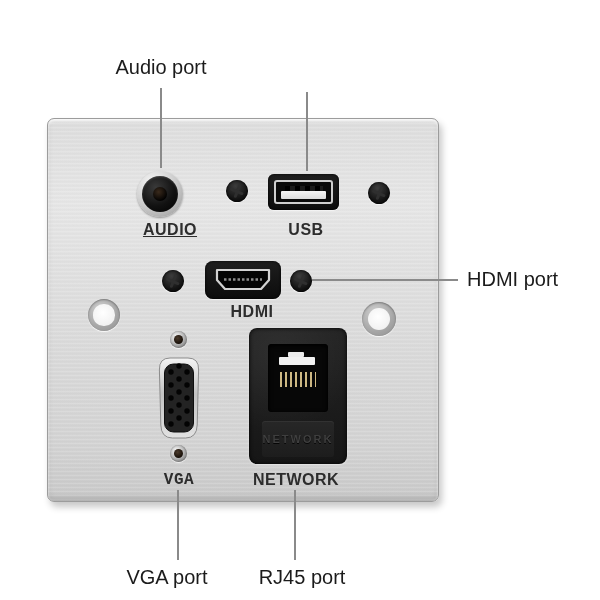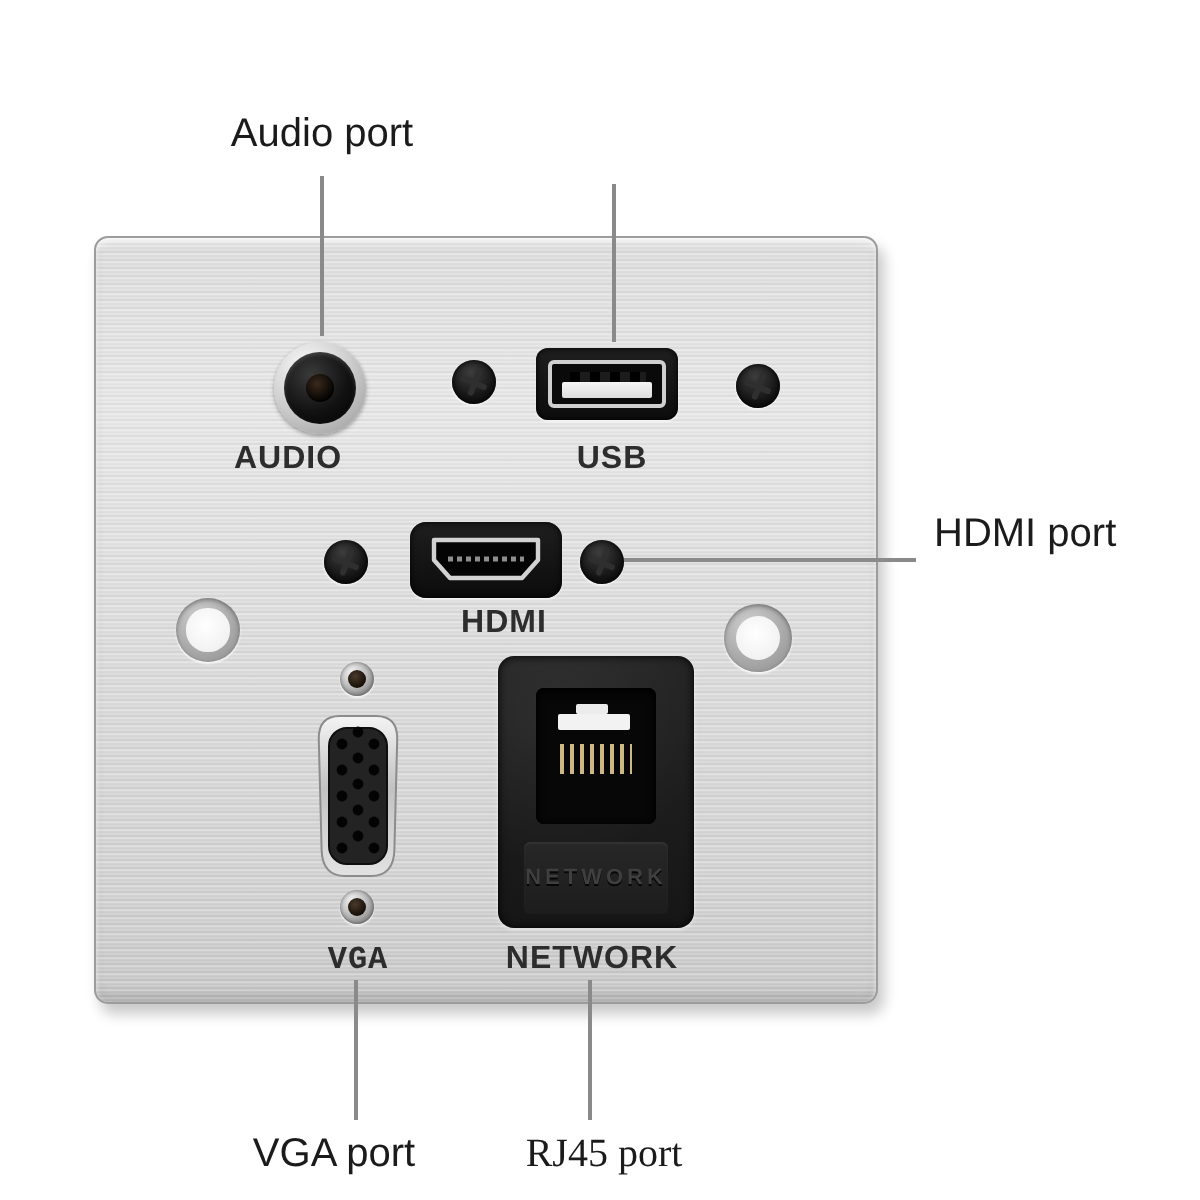--- a/index.html
+++ b/index.html
@@ -144,42 +144,42 @@
     color:#3f3f3f;font-size:11px;font-weight:700;letter-spacing:2px;
     text-shadow:0 1px 0 rgba(0,0,0,0.8);
   }
 </style>
 </head>
 <body>
 
 <div id="stage">
 
   <div class="callout-label center-anchor" style="left:161px;top:34px;">Audio port</div>
-  <div class="callout-label" style="left:467px;top:234px;">HDMI port</div>
+  <div class="callout-label" style="left:467px;top:246px;">HDMI port</div>
   <div class="callout-label center-anchor" style="left:167px;top:544px;">VGA port</div>
-  <div class="callout-label center-anchor" style="left:302px;top:544px;font-family:Liberation Serif, serif;">RJ45 port</div>
+  <div class="callout-label center-anchor" style="left:302px;top:544px;">RJ45 port</div>
 
   <div class="callout-line-v" style="left:160px;top:66px;height:80px;"></div>
   <div class="callout-line-v" style="left:306px;top:70px;height:79px;"></div>
   <div class="callout-line-h" style="left:312px;top:257px;width:146px;"></div>
   <div class="callout-line-v" style="left:177px;top:468px;height:70px;"></div>
   <div class="callout-line-v" style="left:294px;top:468px;height:70px;"></div>
 
   <div class="panel">
 
     <div class="audio-jack"></div>
     <div class="screw" style="left:178px;top:61px;"></div>
     <div class="usb-port">
       <div class="usb-inner">
         <div class="usb-contacts"></div>
         <div class="usb-tongue"></div>
       </div>
     </div>
     <div class="screw" style="left:320px;top:63px;"></div>
-    <div class="panel-text" style="left:96px;top:102px;">AUDIO</div>
+    <div class="panel-text" style="left:122px;top:102px;text-decoration:underline;">AUDIO</div>
     <div class="panel-text" style="left:258px;top:102px;">USB</div>
 
     <div class="screw" style="left:114px;top:151px;"></div>
     <div class="hdmi-port">
       <svg width="64" height="28" viewBox="0 0 64 28">
         <path d="M 6 4 L 58 4 L 58 14 L 50 23 L 14 23 L 6 14 Z" fill="#040404" stroke="#d2d2d2" stroke-width="2.2" stroke-linejoin="round"></path>
         <line x1="13" y1="13.5" x2="51" y2="13.5" stroke="#8d8d8d" stroke-width="2.5" stroke-dasharray="2.5 2"></line>
       </svg>
     </div>
     <div class="screw" style="left:242px;top:151px;"></div>

